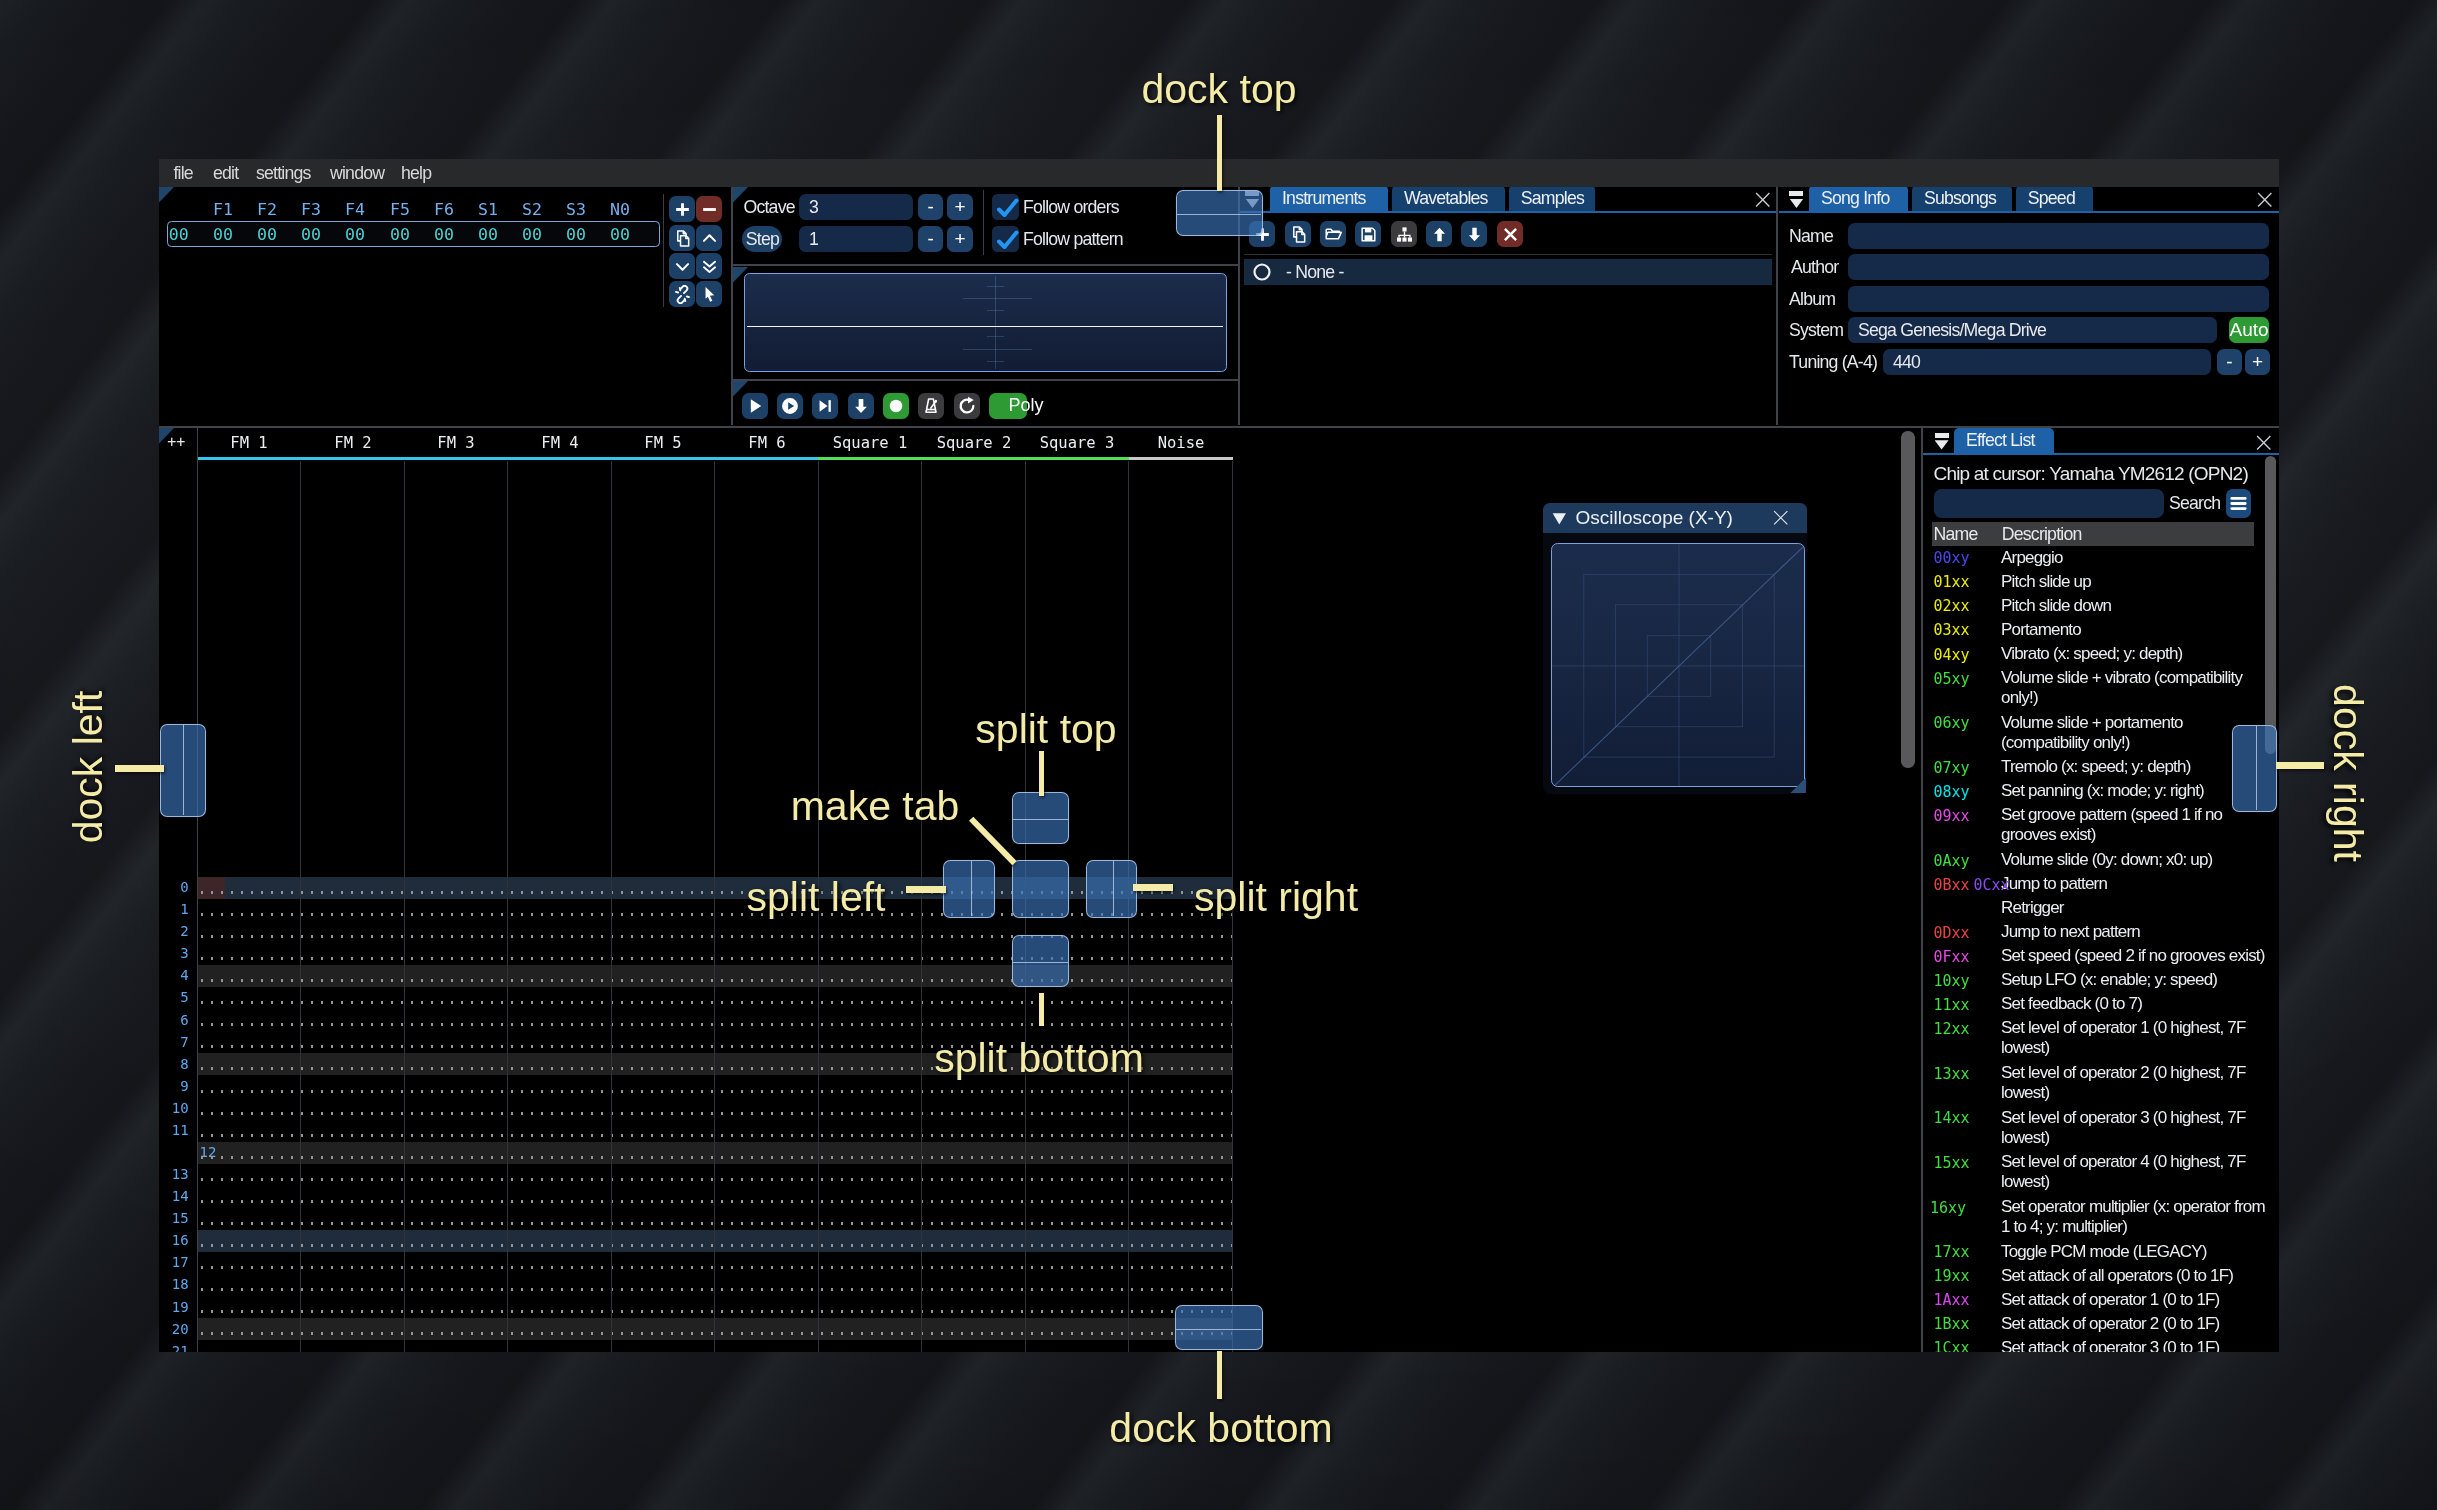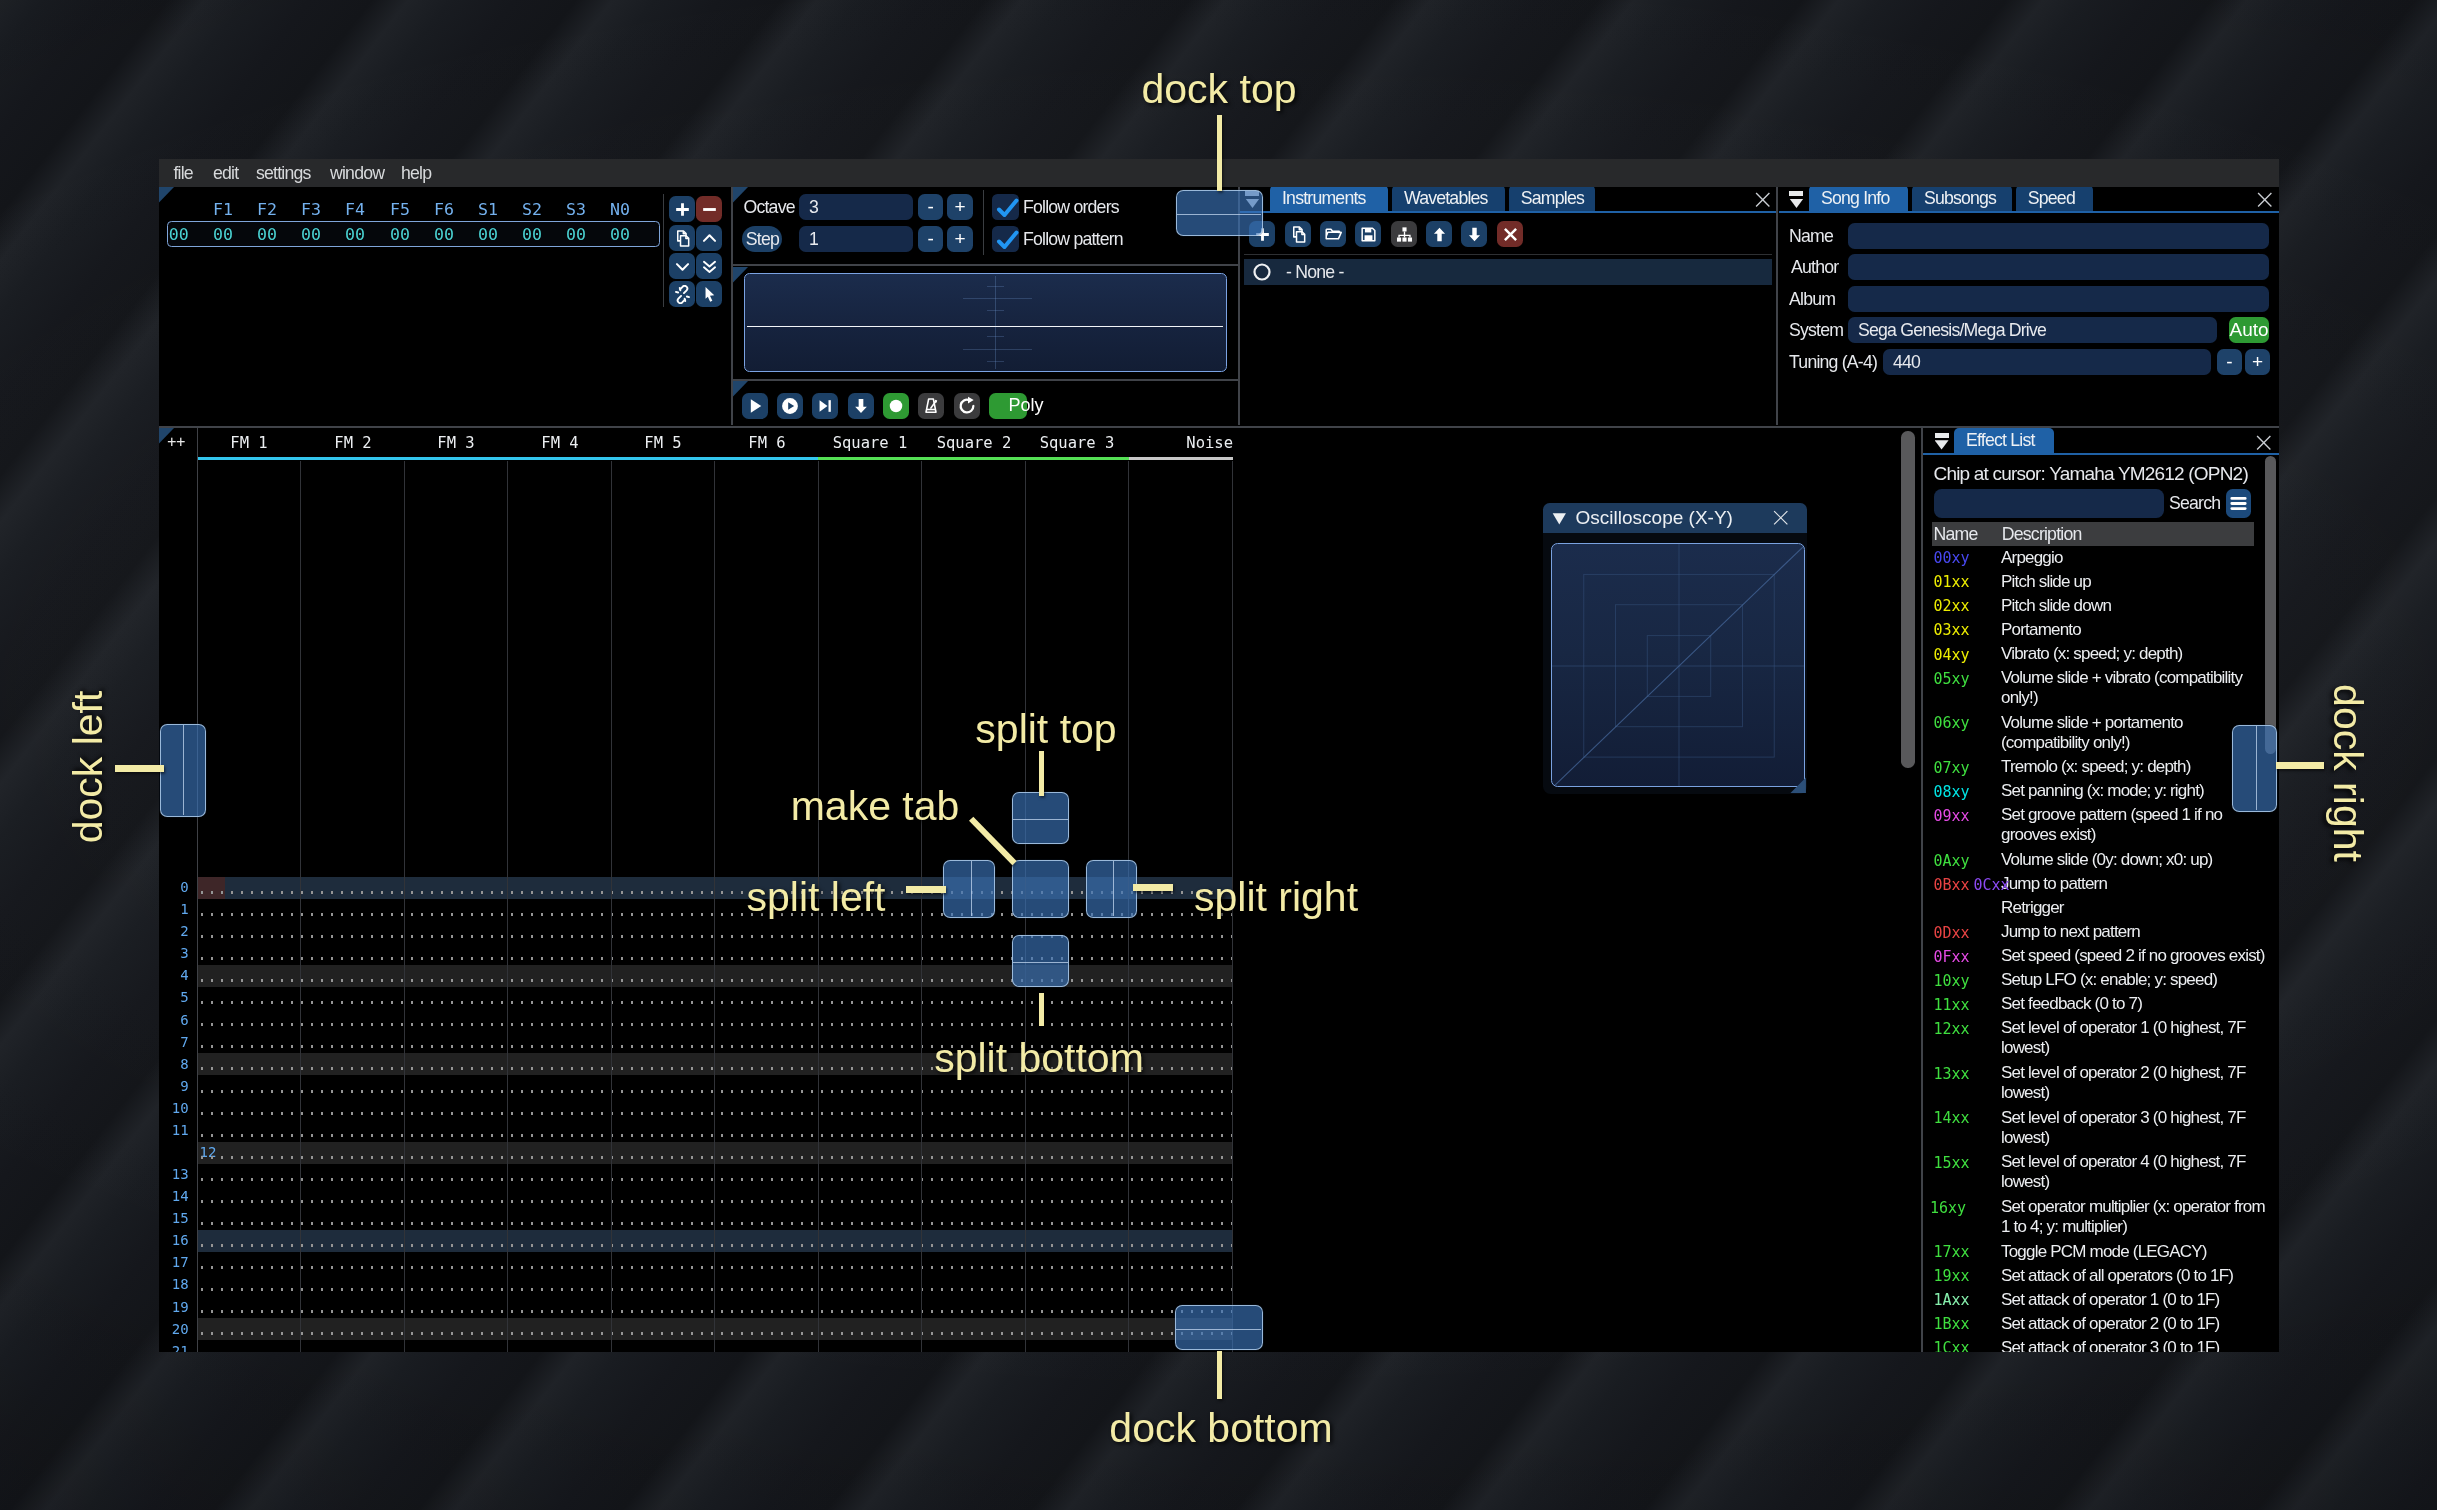--- a/index.html
+++ b/index.html
@@ -503,21 +503,21 @@
           <div class="pat-chan-name mono" style="left: 452px; top: 5.5px; width: 104px;">FM 5</div>
           <div class="pat-underline" style="left: 452px; top: 29px; width: 104px; background: rgb(51, 198, 238);"></div>
           <div class="pat-chan-name mono" style="left: 556px; top: 5.5px; width: 104px;">FM 6</div>
           <div class="pat-underline" style="left: 556px; top: 29px; width: 104px; background: rgb(51, 198, 238);"></div>
           <div class="pat-chan-name mono" style="left: 659px; top: 5.5px; width: 104px;">Square 1</div>
           <div class="pat-underline" style="left: 659px; top: 29px; width: 104px; background: rgb(85, 224, 85);"></div>
           <div class="pat-chan-name mono" style="left: 763px; top: 5.5px; width: 104px;">Square 2</div>
           <div class="pat-underline" style="left: 763px; top: 29px; width: 104px; background: rgb(85, 224, 85);"></div>
           <div class="pat-chan-name mono" style="left: 866px; top: 5.5px; width: 104px;">Square 3</div>
           <div class="pat-underline" style="left: 866px; top: 29px; width: 104px; background: rgb(85, 224, 85);"></div>
-          <div class="pat-chan-name mono" style="left: 970px; top: 5.5px; width: 104px; text-align: right;">Noise</div>
+          <div class="pat-chan-name mono" style="left: 970px; top: 5.5px; width: 104px;">Noise</div>
           <div class="pat-underline" style="left: 970px; top: 29px; width: 104px; background: rgb(199, 199, 199);"></div>
         </div>
       <div id="pat-grid">
           <div class="pat-gridline" style="left: 141px; top: 33px; height: 891px;"></div>
           <div class="pat-gridline" style="left: 245px; top: 33px; height: 891px;"></div>
           <div class="pat-gridline" style="left: 348px; top: 33px; height: 891px;"></div>
           <div class="pat-gridline" style="left: 452px; top: 33px; height: 891px;"></div>
           <div class="pat-gridline" style="left: 555px; top: 33px; height: 891px;"></div>
           <div class="pat-gridline" style="left: 659px; top: 33px; height: 891px;"></div>
           <div class="pat-gridline" style="left: 762px; top: 33px; height: 891px;"></div>
@@ -597,21 +597,21 @@
           <div class="fx-code mono" style="left: 10.5px; top: 681px; color: rgb(63, 223, 63);">14xx</div>
           <div class="fx-desc" style="left: 78px; top: 680px; width: 264px;">Set level of operator 3 (0 highest, 7F lowest)</div>
           <div class="fx-code mono" style="left: 10.5px; top: 726px; color: rgb(63, 223, 63);">15xx</div>
           <div class="fx-desc" style="left: 78px; top: 724px; width: 264px;">Set level of operator 4 (0 highest, 7F lowest)</div>
           <div class="fx-code mono" style="left: 7px; top: 771px; color: rgb(63, 223, 63);">16xy</div>
           <div class="fx-desc" style="left: 78px; top: 769px; width: 264px;">Set operator multiplier (x: operator from 1 to 4; y: multiplier)</div>
           <div class="fx-code mono" style="left: 10.5px; top: 815px; color: rgb(63, 223, 63);">17xx</div>
           <div class="fx-desc" style="left: 78px; top: 814px; width: 264px; white-space: pre;">Toggle PCM mode (LEGACY)</div>
           <div class="fx-code mono" style="left: 10.5px; top: 839px; color: rgb(63, 223, 63);">19xx</div>
           <div class="fx-desc" style="left: 78px; top: 838px; width: 264px; white-space: pre;">Set attack of all operators (0 to 1F)</div>
-          <div class="fx-code mono" style="left: 10.5px; top: 863px; color: #86efac;">1Axx</div>
+          <div class="fx-code mono" style="left: 10.5px; top: 863px; color: #d946ef;">1Axx</div>
           <div class="fx-desc" style="left: 78px; top: 862px; width: 264px; white-space: pre;">Set attack of operator 1 (0 to 1F)</div>
           <div class="fx-code mono" style="left: 10.5px; top: 887px; color: rgb(63, 223, 63);">1Bxx</div>
           <div class="fx-desc" style="left: 78px; top: 886px; width: 264px; white-space: pre;">Set attack of operator 2 (0 to 1F)</div>
           <div class="fx-code mono" style="left: 10.5px; top: 911px; color: rgb(63, 223, 63);">1Cxx</div>
           <div class="fx-desc" style="left: 78px; top: 910px; width: 264px; white-space: pre;">Set attack of operator 3 (0 to 1F)</div>
         </div>
       <div class="scroll-thumb" style="left:342px;top:28px;width:11px;height:298px;"></div>
     </div>
 
     <div class="sep" style="left:572px;top:28px;width:2.2px;height:238px;"></div>

